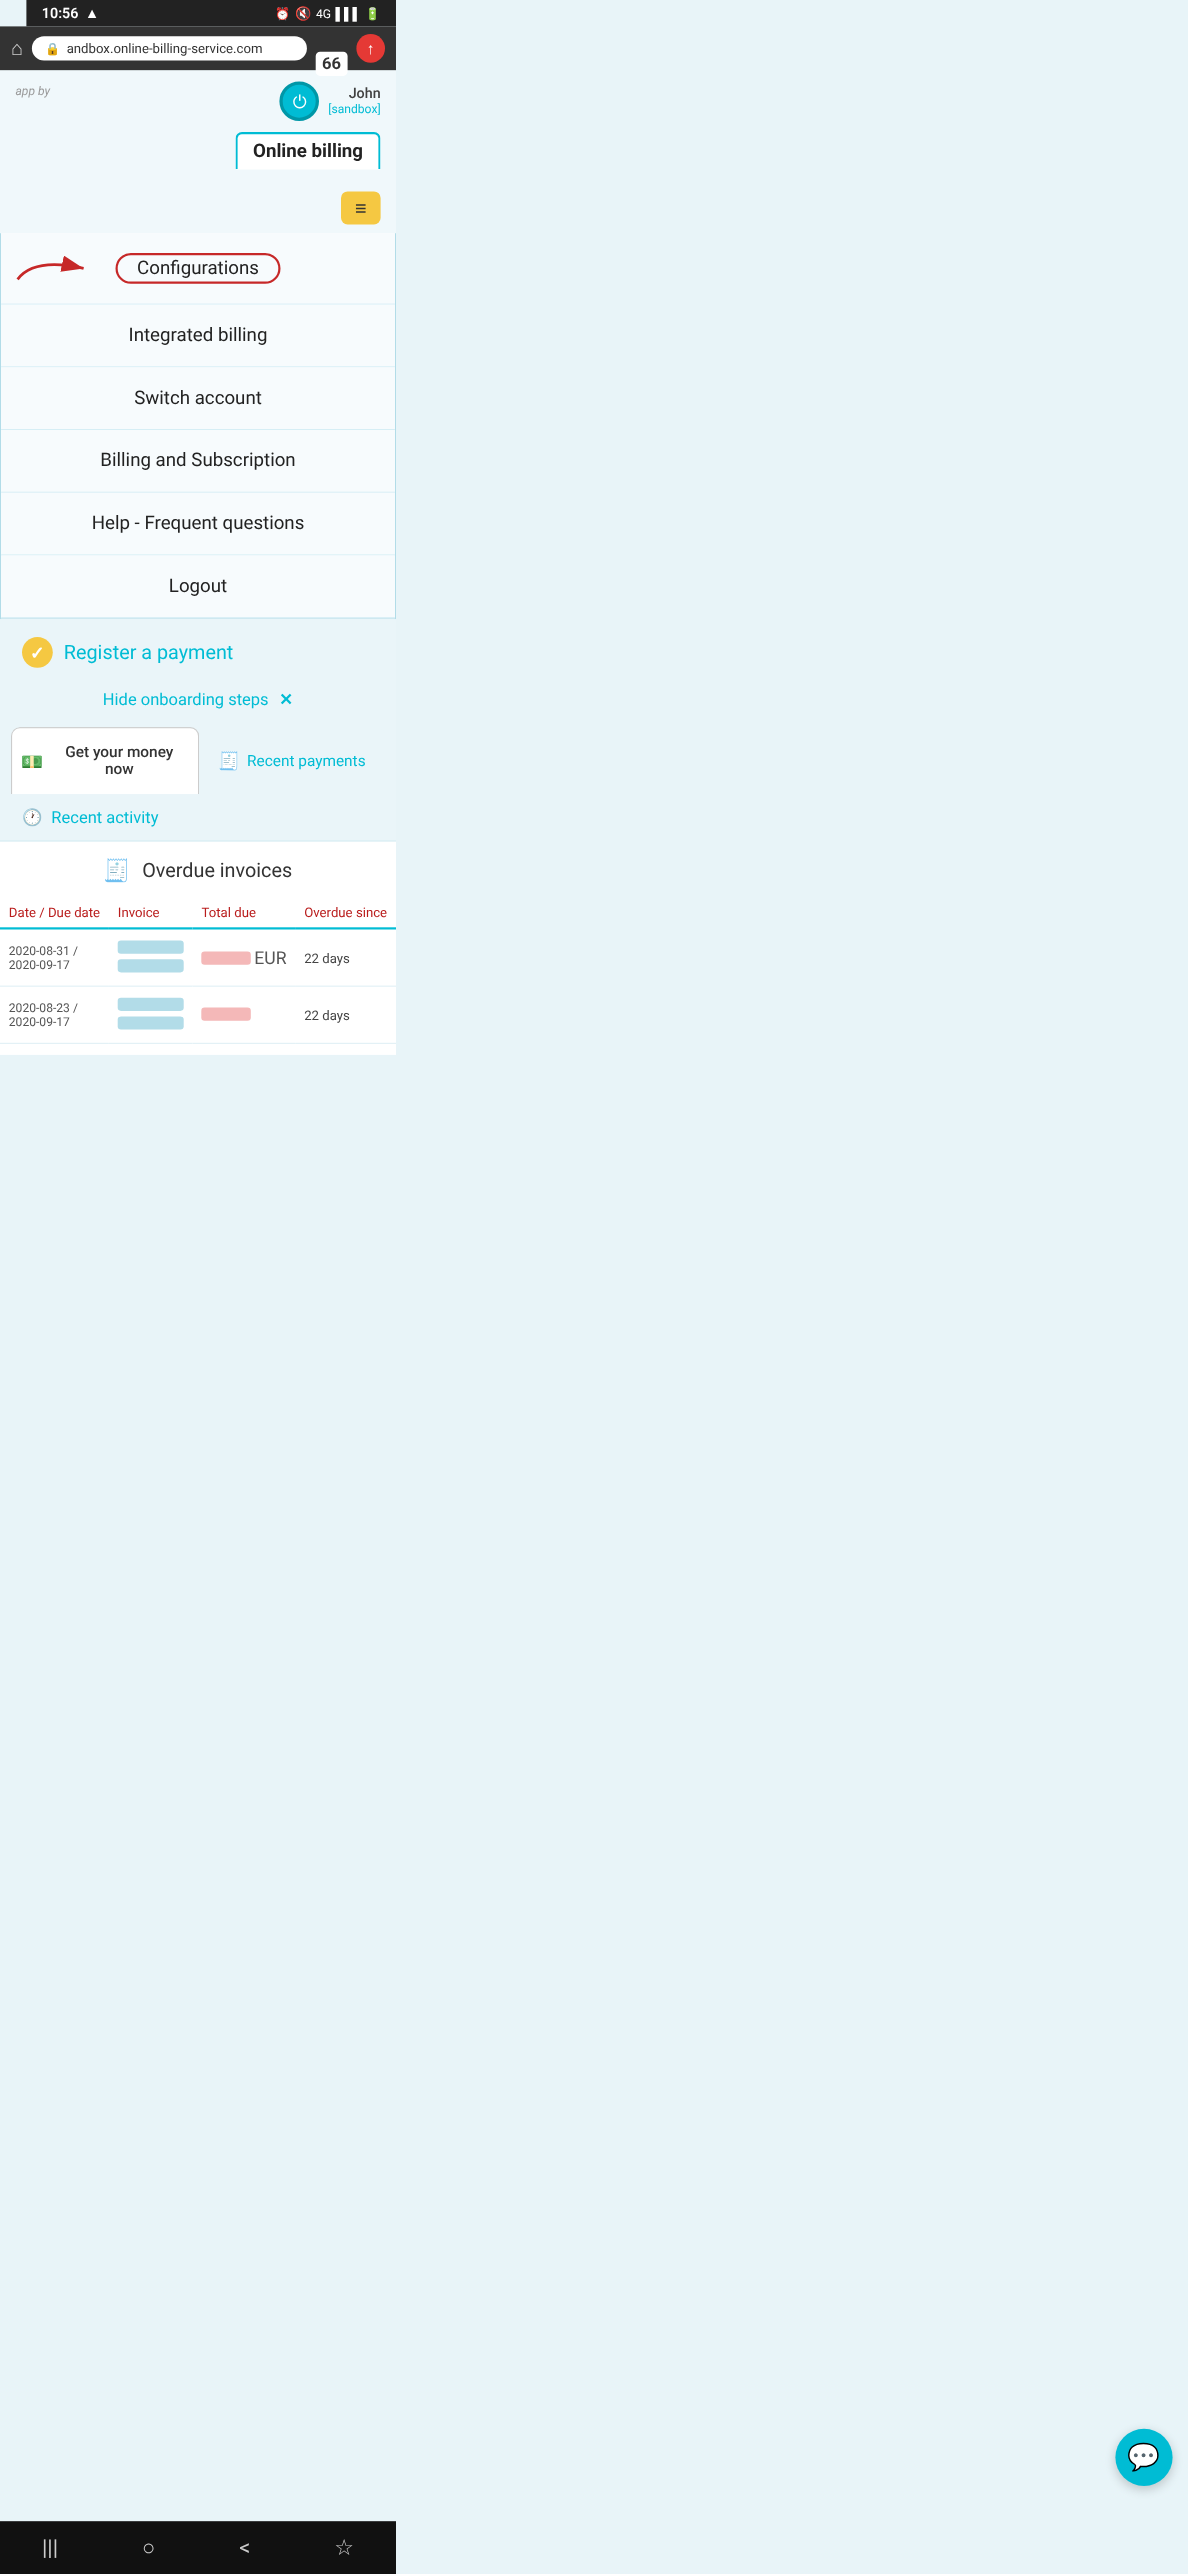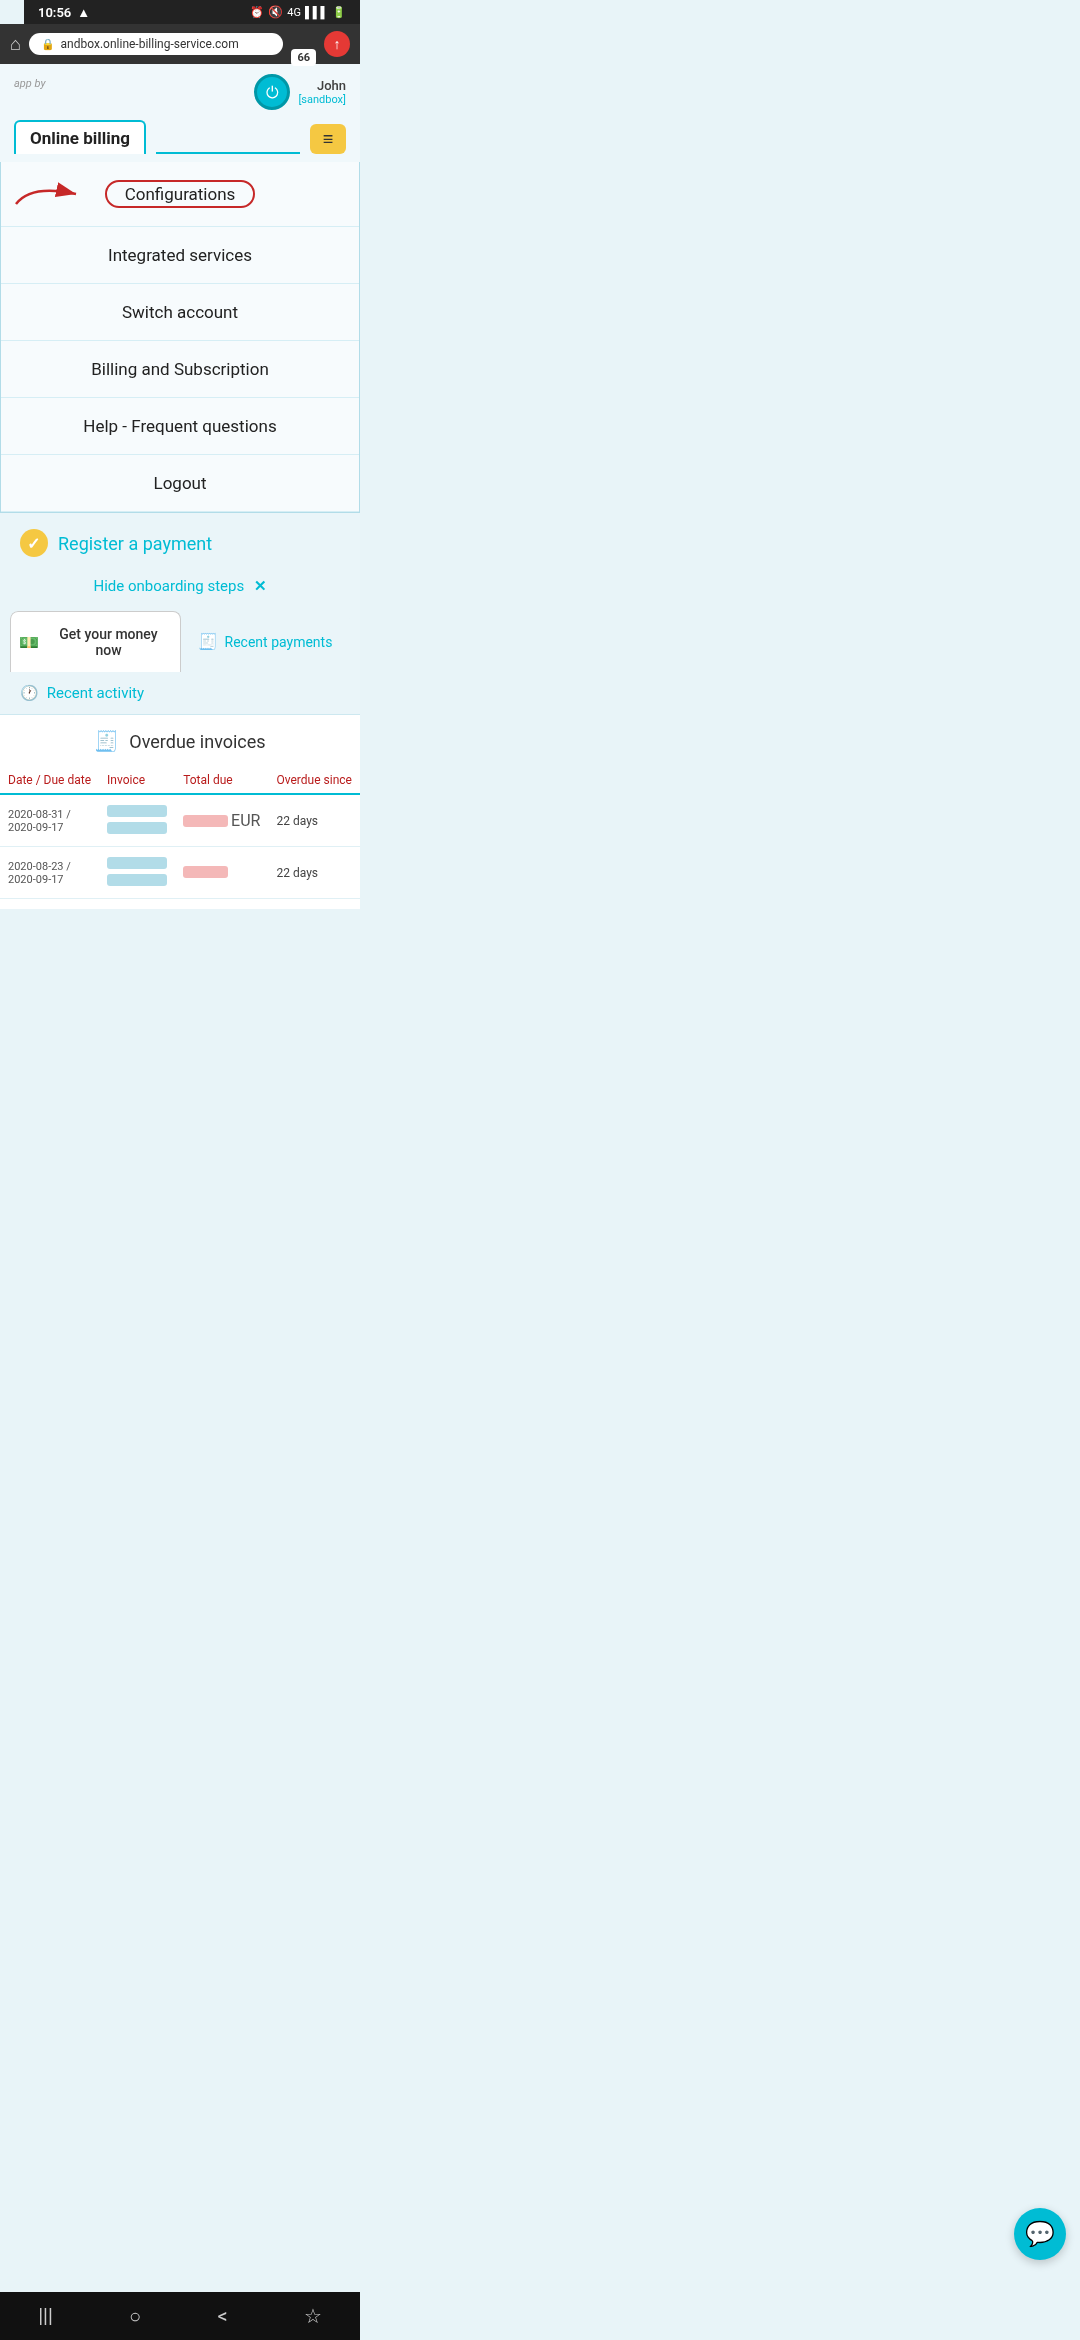--- a/index.html
+++ b/index.html
@@ -47,21 +47,21 @@
       padding: 4px 12px;
       gap: 6px;
       font-size: 12px;
       color: #333;
     }
     .lock-icon { color: #555; font-size: 11px; }
     .browser-tabs {
       background: #fff;
       border-radius: 4px;
       padding: 2px 6px;
-      font-size: 11px;
+      font-size: 15px;
       color: #333;
       font-weight: bold;
       margin-top: 27px;
     }
     .browser-upload { background: #e53935; border-radius: 50%; width: 26px; height: 26px; display: flex; align-items: center; justify-content: center; color: white; font-size: 14px; }
 
     
     .app-header {
       background: #f0f8fb;
       padding: 10px 14px;
@@ -82,20 +82,21 @@
     .power-btn span { color: white; font-size: 16px; }
     .user-name { color: #00bcd4; font-size: 13px; text-align: right; line-height: 1.2; }
 
     
     .app-title-bar {
       background: #f0f8fb;
       padding: 0 14px 8px 14px;
       display: flex;
       align-items: flex-end;
       gap: 10px;
+      flex-direction: column;
     }
     .app-title-box {
       border: 2px solid #00bcd4;
       border-bottom: none;
       padding: 6px 14px;
       border-radius: 6px 6px 0 0;
       font-size: 17px;
       font-weight: bold;
       color: #222;
       background: #fff;
@@ -352,21 +353,21 @@
       <defs>
         <marker id="arrowhead" markerWidth="8" markerHeight="6" refX="8" refY="3" orient="auto">
           <polygon points="0 0, 8 3, 0 6" fill="#c62828"></polygon>
         </marker>
       </defs>
       <path d="M 5 30 Q 20 10 65 20" stroke="#c62828" stroke-width="2.5" fill="none" marker-end="url(#arrowhead)"></path>
     </svg>
     <span class="config-circle">Configurations</span>
   </div>
   <div class="menu-item">
-    <span>Integrated services</span>
+    <span>Integrated billing</span>
   </div>
   <div class="menu-item">
     <span>Switch account</span>
   </div>
   <div class="menu-item">
     <span>Billing and Subscription</span>
   </div>
   <div class="menu-item">
     <span>Help - Frequent questions</span>
   </div>

